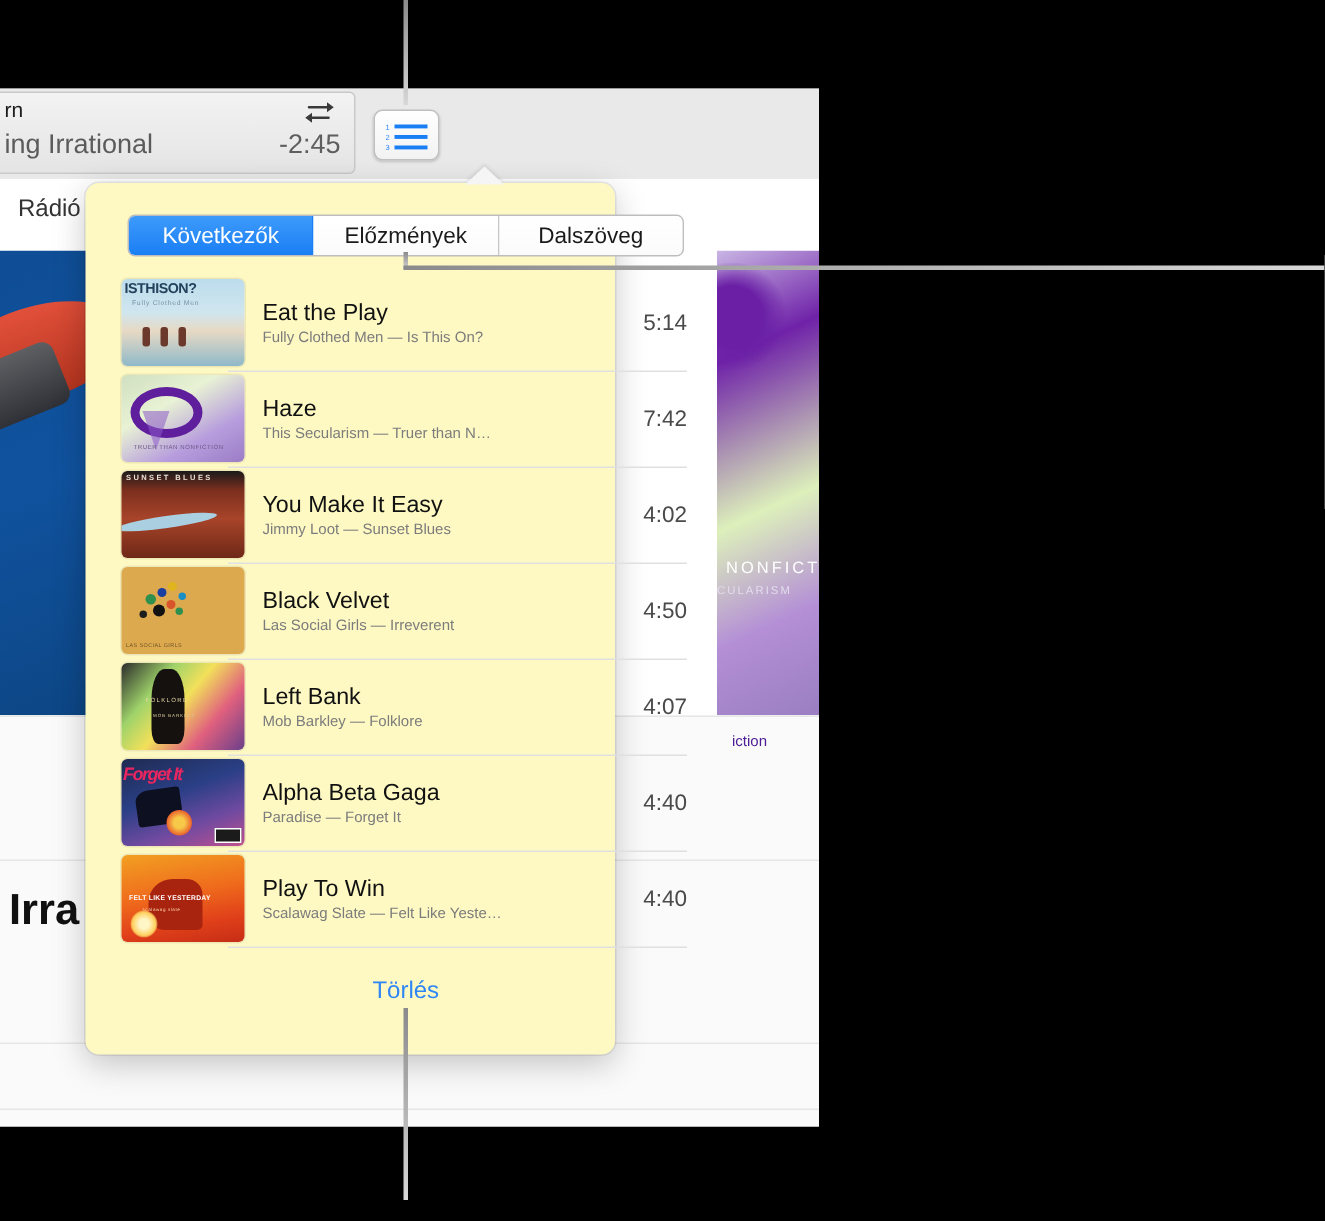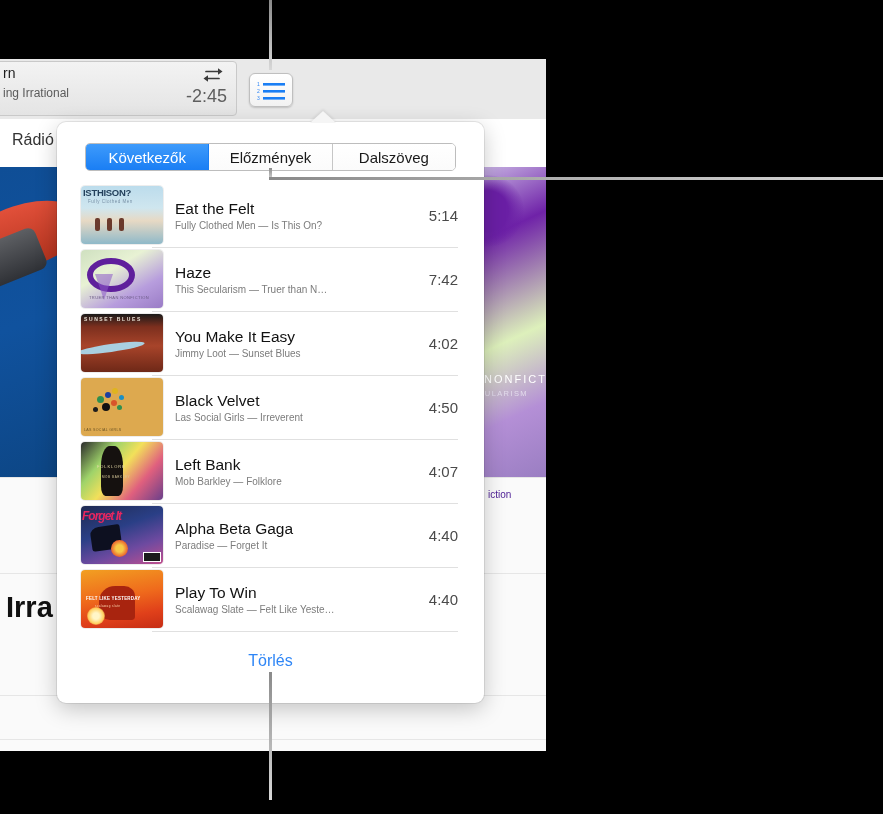--- a/index.html
+++ b/index.html
@@ -47,21 +47,21 @@
   .lcd-title {
     position: absolute;
     left: 8px; top: 3px;
     font-size: 14px;
     color: #1d1d1d;
     white-space: nowrap;
   }
   .lcd-sub {
     position: absolute;
     left: 8px; top: 24px;
-    font-size: 12px;
+    font-size: 18px;
     color: #ururu;
     color: #5b5b5b;
     white-space: nowrap;
   }
   .lcd-time {
     position: absolute;
     right: 9px; top: 24px;
     font-size: 18px;
     color: #5e5e5e;
     white-space: nowrap;
@@ -220,22 +220,22 @@
     position: absolute;
     left: 0; top: 0;
     width: 546px; height: 274px;
     background: #fafafa;
   }
 
   
   .popover {
     position: absolute;
     left: 57px; top: 122px;
-    width: 427px; height: 581px;
-    background: #ffffff;
+    width: 353px; height: 581px;
+    background: #fef9c3;
     border-radius: 9px;
     box-shadow: 0 6px 22px rgba(0,0,0,0.22), 0 0 0 1px rgba(0,0,0,0.08);
     z-index: 30;
   }
   .popover-arrow {
     position: absolute;
     left: 253px; top: -11px;
     width: 0; height: 0;
     border-left: 13px solid transparent;
     border-right: 13px solid transparent;
@@ -476,21 +476,21 @@
 
     <div class="track">
       <div class="thumb a1">
         <div class="t">ISTHISON?</div>
           <div class="s">Fully Clothed Men</div>
         <div class="f" style="left:14px;"></div>
           <div class="f" style="left:26px;"></div>
           <div class="f" style="left:38px;"></div>
       </div>
       <div class="track-info">
-        <div class="track-title">Eat the Felt</div>
+        <div class="track-title">Eat the Play</div>
         <div class="track-sub">Fully Clothed Men — Is This On?</div>
       </div>
       <div class="track-dur">5:14</div>
     </div>
 
     <div class="track">
       <div class="track-sep"></div>
       <div class="thumb a2">
         <div class="ring"></div>
           <div class="beam"></div>

